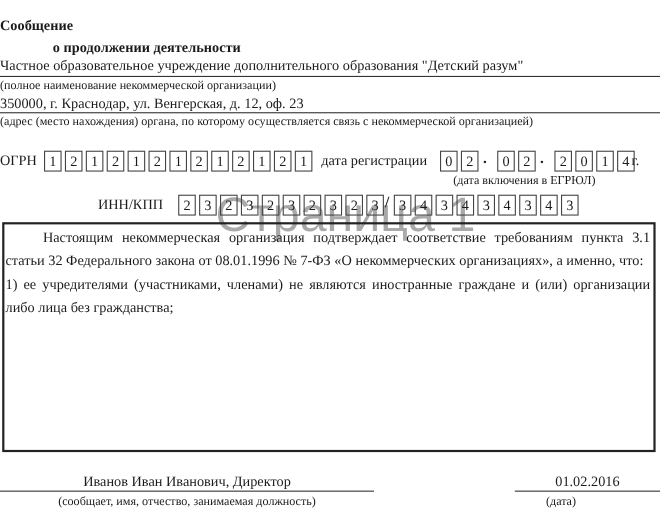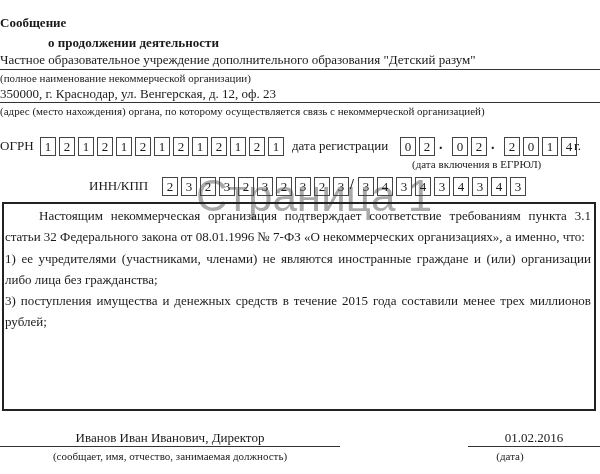--- a/index.html
+++ b/index.html
@@ -106,21 +106,20 @@
     <div class="box" style="left: 453px; top: 177px;">4</div>
     <div class="box" style="left: 472px; top: 177px;">3</div>
     <div class="box" style="left: 491px; top: 177px;">4</div>
     <div class="box" style="left: 510px; top: 177px;">3</div>
   </div>
 
 <div class="frame"></div>
 <div class="para" style="top:205px;">
   <p class="indent">Настоящим некоммерческая организация подтверждает соответствие требованиям пункта 3.1 статьи 32 Федерального закона от 08.01.1996 № 7-ФЗ «О некоммерческих организациях», а именно, что:</p>
   <p>1) ее учредителями (участниками, членами) не являются иностранные граждане и (или) организации либо лица без гражданства;</p>
-  <p>3) поступления имущества и денежных средств в течение 2015 года составили менее трех миллионов рублей;</p>
 </div>
 
 <div class="abs body13" style="left:0; width:340px; top:430px; text-align:center; white-space:nowrap;">Иванов Иван Иванович, Директор</div>
 <div class="line" style="left:0; top:446px; width:340px;"></div>
 <div class="abs caption" style="left:0; width:340px; top:450px; text-align:center; white-space:nowrap;">(сообщает, имя, отчество, занимаемая должность)</div>
 
 <div class="abs body13" style="left:468px; width:132px; top:430px; text-align:center;">01.02.2016</div>
 <div class="line" style="left:468px; top:446px; width:132px;"></div>
 <div class="abs caption" style="left:444px; width:132px; top:450px; text-align:center;">(дата)</div>
 

